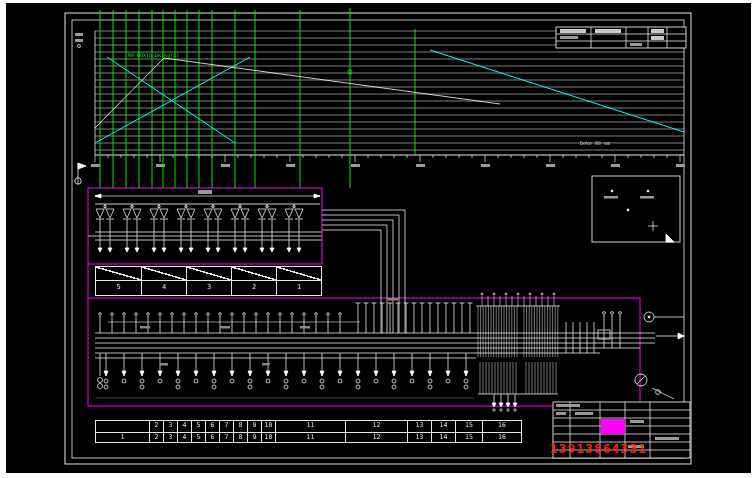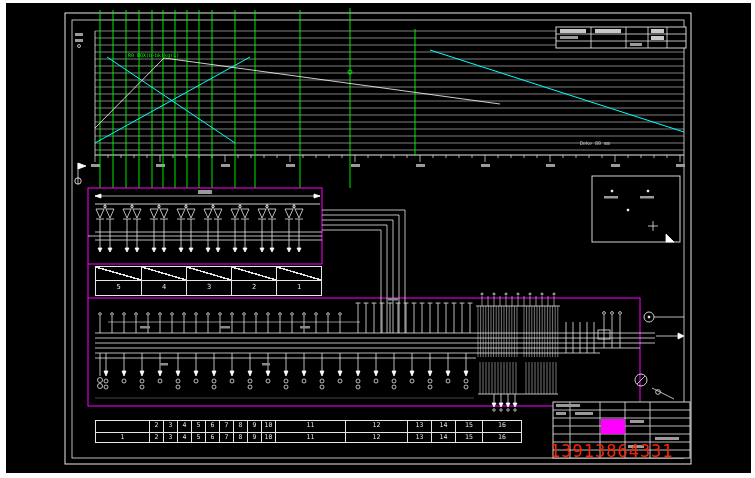--- a/index.html
+++ b/index.html
@@ -19,21 +19,21 @@
   .slash{background:linear-gradient(to right top,transparent 47%,#e6e6e6 47%,#e6e6e6 53%,transparent 53%)}
   
   #bottom-table{left:95px;top:420px;width:425px;height:21px;display:grid;
     grid-template-rows:1fr 1fr;border:1px solid #e6e6e6;color:#e6e6e6;
     font-size:6.5px;line-height:9px;text-align:center}
   .bcell{border-left:1px solid #e6e6e6;overflow:hidden}
   .bcell:nth-child(16n+1){border-left:none}
   .bcell:nth-child(n+17){border-top:1px solid #e6e6e6}
   
   #tb-magenta-cell{left:601px;top:419px;width:24px;height:15px;background:#ff00ff}
-  #tb-phone{left:550px;top:441px;font-size:17px;font-weight:normal;color:#ff2200;
+  #tb-phone{left:550px;top:441px;font-size:13px;font-weight:bold;color:#ff2200;
     letter-spacing:1px;white-space:nowrap}
 </style>
 </head>
 <body>
 
 <div id="stage">
 
   <svg id="cad" width="755" height="478" viewBox="0 0 755 478">
     <rect x="6" y="3" width="745" height="470" fill="#000000"></rect>
     <g id="g-frame">

